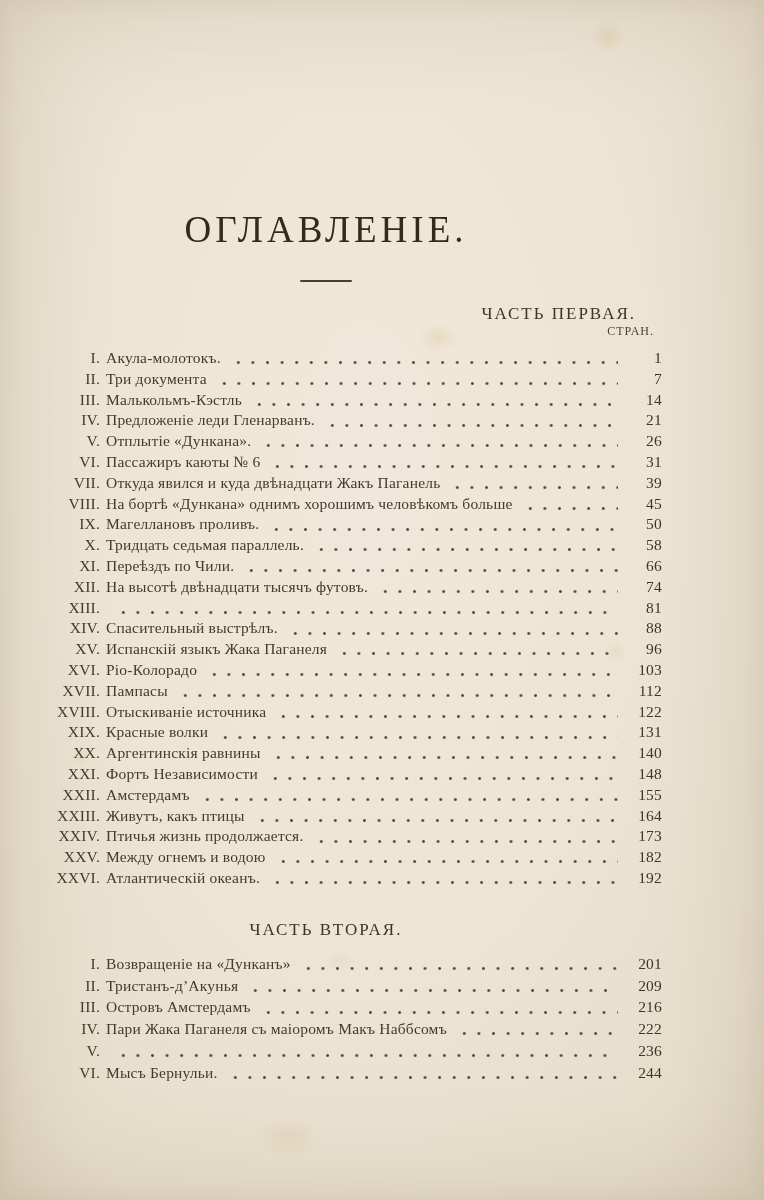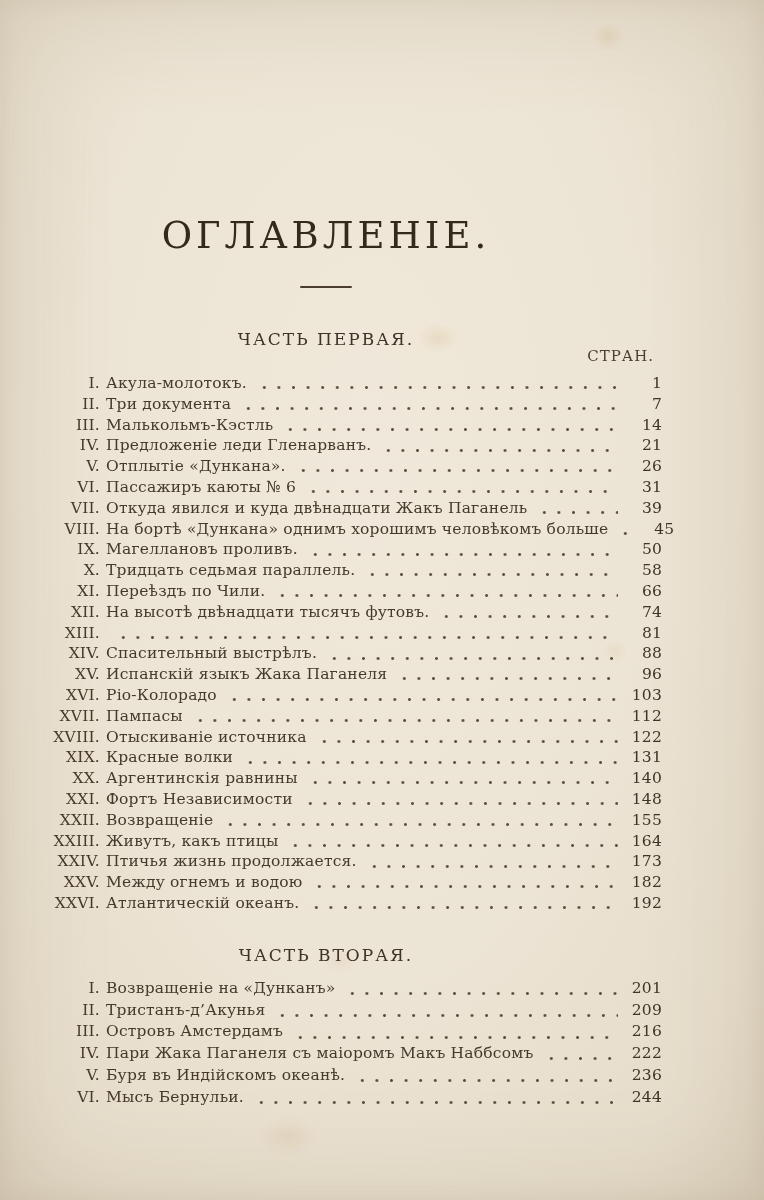--- a/index.html
+++ b/index.html
@@ -18,41 +18,41 @@
     box-shadow: inset 0 0 110px rgba(143,122,92,.22), inset 0 0 20px rgba(150,130,100,.10);
   }
   .stain{position:absolute;border-radius:50%;pointer-events:none;}
   .stain.s1{left:585px;top:16px;width:46px;height:42px;background:radial-gradient(closest-side, rgba(193,152,82,.16), rgba(193,152,82,0) 72%);}
   .stain.s2{left:408px;top:316px;width:60px;height:44px;background:radial-gradient(closest-side, rgba(198,156,86,.17), rgba(198,156,86,0) 70%);}
   .stain.s3{left:66px;top:742px;width:30px;height:28px;background:radial-gradient(closest-side, rgba(190,150,80,.11), rgba(190,150,80,0) 70%);}
   .stain.s4{left:246px;top:1108px;width:84px;height:58px;background:radial-gradient(closest-side, rgba(186,144,74,.12), rgba(186,144,74,0) 72%);}
   .stain.s5{left:318px;top:944px;width:44px;height:34px;background:radial-gradient(closest-side, rgba(190,150,80,.09), rgba(190,150,80,0) 70%);}
   .stain.s6{left:598px;top:636px;width:34px;height:30px;background:radial-gradient(closest-side, rgba(190,150,80,.10), rgba(190,150,80,0) 70%);}
 
-  .content{position:absolute;left:42px;top:18px;width:620px;color:#46
-  3a2b;}
+  .content{position:absolute;left:42px;top:12px;width:620px;color:#46
+  3a2b;font-family:Liberation Serif, serif;}
   .title{
     margin:196px 0 0 0;text-align:center;transform:translateX(-26px);
     font-size:37px;line-height:44px;letter-spacing:4px;font-weight:normal;
     color:#33291c;
   }
   .rule{
     width:52px;height:2px;background:#4a3e2f;border-radius:1px;
     margin:28px auto 0;transform:translateX(-26px);
   }
   .sec-head{
     text-align:center;transform:translateX(-26px);
     font-size:17px;line-height:22px;letter-spacing:2px;font-weight:normal;
     color:#3d3late326;color:#3d3326;margin:0;
   }
-  .sec-0 .sec-head{margin-top:40px;}
+  .sec-0 .sec-head{margin-top:21px;text-align:right;}
   .sec-1{margin-top:30px;}
   .pages-label{
     text-align:right;padding-right:8px;
-    font-size:15px;line-height:13px;letter-spacing:1px;color:#4c4134;
+    font-size:12px;line-height:13px;letter-spacing:1px;color:#4c4134;
   }
   ul.entries{list-style:none;margin:0;padding:0;color:#453a2b;}
   .sec-0 ul.entries{margin-top:10px;line-height:20.8px;}
   .sec-1 ul.entries{margin-top:12px;line-height:21.8px;}
   .entry{display:flex;align-items:baseline;font-size:15.5px;letter-spacing:.2px;}
   .entry .num{flex:0 0 64px;box-sizing:border-box;text-align:right;padding-right:6px;white-space:nowrap;}
   .entry .ttl{flex:0 0 auto;white-space:nowrap;}
   .entry .dots{
     flex:1 1 auto;align-self:stretch;min-width:14px;margin:0 4px 0 8px;
     background-image:radial-gradient(circle, rgba(74,62,46,.9) 1.25px, rgba(74,62,46,0) 1.55px);
@@ -221,21 +221,21 @@
 
   <li class="entry">
     <span class="num">XXI.</span>
     <span class="ttl">Фортъ Независимости</span>
     <span class="dots"></span>
     <span class="pg">148</span>
   </li>
 
   <li class="entry">
     <span class="num">XXII.</span>
-    <span class="ttl">Возвращеніе</span>
+    <span class="ttl">Амстердамъ</span>
     <span class="dots"></span>
     <span class="pg">155</span>
   </li>
 
   <li class="entry">
     <span class="num">XXIII.</span>
     <span class="ttl">Живутъ, какъ птицы</span>
     <span class="dots"></span>
     <span class="pg">164</span>
   </li>
@@ -289,21 +289,20 @@
 
   <li class="entry">
     <span class="num">IV.</span>
     <span class="ttl">Пари Жака Паганеля съ маіоромъ Макъ Наббсомъ</span>
     <span class="dots"></span>
     <span class="pg">222</span>
   </li>
 
   <li class="entry">
     <span class="num">V.</span>
-    <span class="ttl">Буря въ Индійскомъ океанѣ.</span>
     <span class="dots"></span>
     <span class="pg">236</span>
   </li>
 
   <li class="entry">
     <span class="num">VI.</span>
     <span class="ttl">Мысъ Бернульи.</span>
     <span class="dots"></span>
     <span class="pg">244</span>
   </li>

